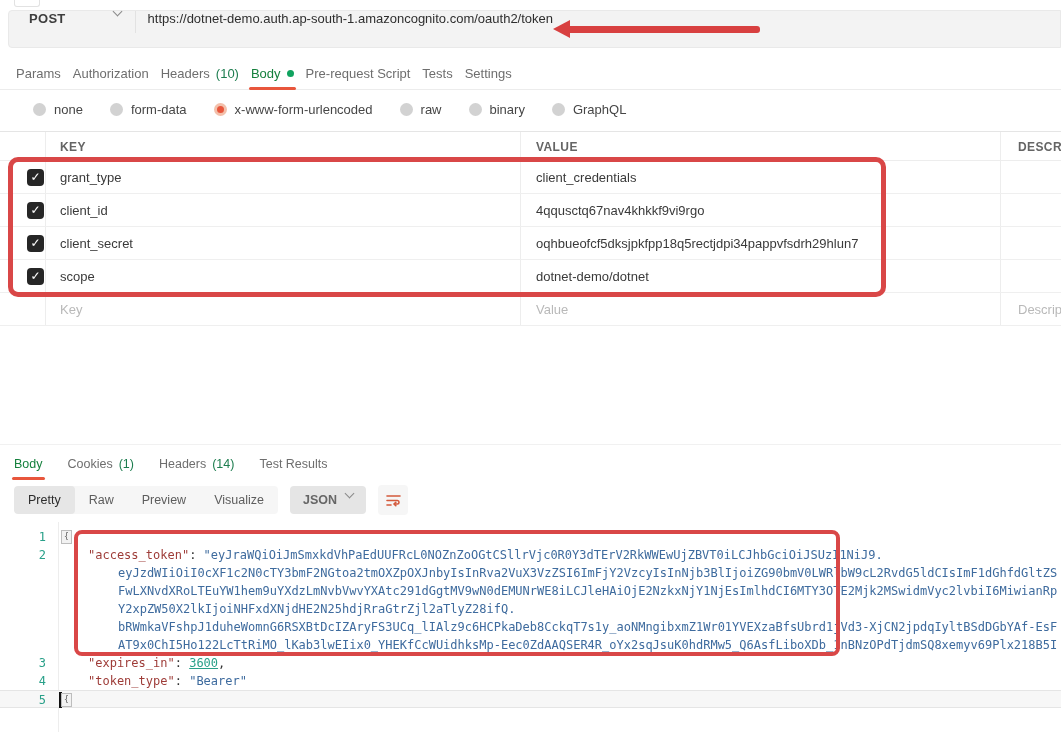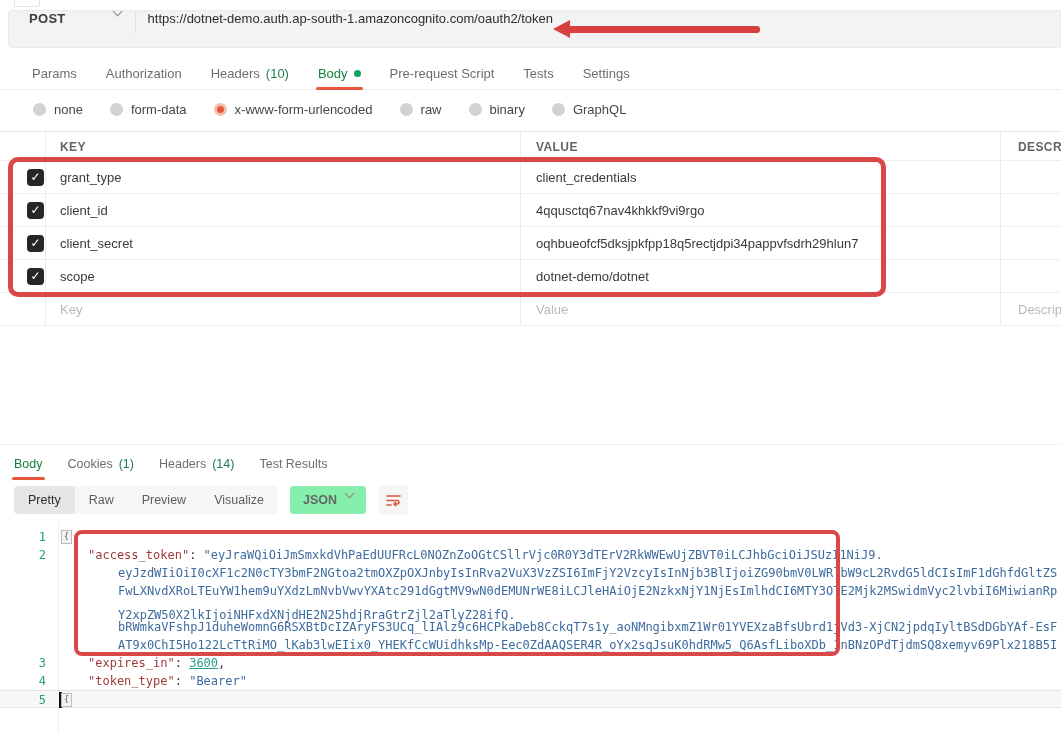--- a/index.html
+++ b/index.html
@@ -23,21 +23,21 @@
   .url-text { font-size:13px; color:#2e2e2e; white-space:nowrap; }
 
   
   .arrow { position:absolute; left:553px; top:20px; width:207px; height:18px; display:flex; align-items:center; }
   .arrow-head { width:0; height:0; border-top:9px solid transparent; border-bottom:9px solid transparent;
                 border-right:17px solid #d84040; }
   .arrow-body { flex:1; height:7px; background:#d84040; border-radius:0 3px 3px 0; }
 
   
   .req-tabs { position:absolute; left:0; top:58px; width:100%; height:31px;
-              display:flex; align-items:center; gap:29px; padding-left:32px; }
+              display:flex; align-items:center; gap:12px; padding-left:16px; }
   .req-tabs-line { position:absolute; left:0; top:89px; width:100%; height:1px; background:#ececec; }
   .tab { font-size:13px; color:#6e6e6e; display:flex; align-items:center; gap:6px;
          height:31px; cursor:pointer; position:relative; white-space:nowrap; }
   .tab.active { color:#15803d; }
   .tab.active::after { content:""; position:absolute; left:-2px; right:-2px; bottom:-1px;
                        height:3px; background:#e8563c; border-radius:2px; }
   .tab .count { color:#1d7d4f; }
   .tab .dot { width:7px; height:7px; border-radius:50%; background:#10a35f; display:inline-block; }
 
   
@@ -72,21 +72,21 @@
   .resp-tabs { position:absolute; left:0; top:449px; width:100%; height:30px;
                display:flex; align-items:center; gap:25px; padding-left:14px; }
   .resp-tabs .tab { font-size:12.5px; height:30px; }
 
   
   .toolbar { position:absolute; left:0; top:485px; width:100%; height:30px;
              display:flex; align-items:center; padding-left:14px; gap:12px; }
   .seg { display:flex; background:#f6f6f6; border-radius:4px; overflow:hidden; }
   .seg-item { padding:7px 14px; font-size:12.5px; color:#5d5d5d; cursor:pointer; }
   .seg-item.active { background:#e6e6e6; color:#2c2c2c; border-radius:4px; }
-  .lang { display:flex; align-items:flex-start; gap:9px; background:#86efac; border-radius:4px;
+  .lang { display:flex; align-items:flex-start; gap:9px; background:#e5e5e5; border-radius:4px;
           padding:7px 13px; font-size:12.5px; font-weight:bold; color:#666; cursor:pointer; }
   .wrap-btn { width:30px; height:30px; background:#f6f6f6; border-radius:4px;
               display:flex; align-items:center; justify-content:center; cursor:pointer; }
 
   
   .code { position:absolute; left:0; top:522px; width:100%; height:224px;
           font-family:"DejaVu Sans Mono", monospace; font-size:12px; }
   .gutter-line { position:absolute; left:58px; top:0; bottom:14px; width:1px; background:#ededed; }
   .cline { position:absolute; left:0; width:100%; height:18px; line-height:18px; white-space:nowrap; }
   .cline .lnum { position:absolute; left:0; width:46px; text-align:right; color:#29a089; }
@@ -267,21 +267,21 @@
       <div class="cline" style="top: 24px;">
         <span class="lnum">2</span>
         <span class="txt"><span class="tk-key">"access_token"</span><span class="tk-pun">: </span><span class="tk-str">"eyJraWQiOiJmSmxkdVhPaEdUUFRcL0NOZnZoOGtCSllrVjc0R0Y3dTErV2RkWWEwUjZBVT0iLCJhbGciOiJSUzI1NiJ9.</span></span>
       </div>
       <div class="cline cont" style="top: 42px;">
         <span class="txt"><span class="tk-str">eyJzdWIiOiI0cXF1c2N0cTY3bmF2NGtoa2tmOXZpOXJnbyIsInRva2VuX3VzZSI6ImFjY2VzcyIsInNjb3BlIjoiZG90bmV0LWRlbW9cL2RvdG5ldCIsImF1dGhfdGltZS</span></span>
       </div>
       <div class="cline cont" style="top: 60px;">
         <span class="txt"><span class="tk-str">FwLXNvdXRoLTEuYW1hem9uYXdzLmNvbVwvYXAtc291dGgtMV9wN0dEMUNrWE8iLCJleHAiOjE2NzkxNjY1NjEsImlhdCI6MTY3OTE2Mjk2MSwidmVyc2lvbiI6MiwianRp</span></span>
       </div>
-      <div class="cline cont" style="top: 84px;">
+      <div class="cline cont" style="top: 78px;">
         <span class="txt"><span class="tk-str">Y2xpZW50X2lkIjoiNHFxdXNjdHE2N25hdjRraGtrZjl2aTlyZ28ifQ.</span></span>
       </div>
       <div class="cline cont" style="top: 96px;">
         <span class="txt"><span class="tk-str">bRWmkaVFshpJ1duheWomnG6RSXBtDcIZAryFS3UCq_lIAlz9c6HCPkaDeb8CckqT7s1y_aoNMngibxmZ1Wr01YVEXzaBfsUbrd1jVd3-XjCN2jpdqIyltBSdDGbYAf-EsF</span></span>
       </div>
       <div class="cline cont" style="top: 114px;">
         <span class="txt"><span class="tk-str">AT9x0ChI5Ho122LcTtRiMO_lKab3lwEIix0_YHEKfCcWUidhksMp-Eec0ZdAAQSER4R_oYx2sqJsuK0hdRMw5_Q6AsfLiboXDb_1nBNzOPdTjdmSQ8xemyv69Plx218B5I</span></span>
       </div>
       <div class="cline" style="top: 132px;">
         <span class="lnum">3</span>

